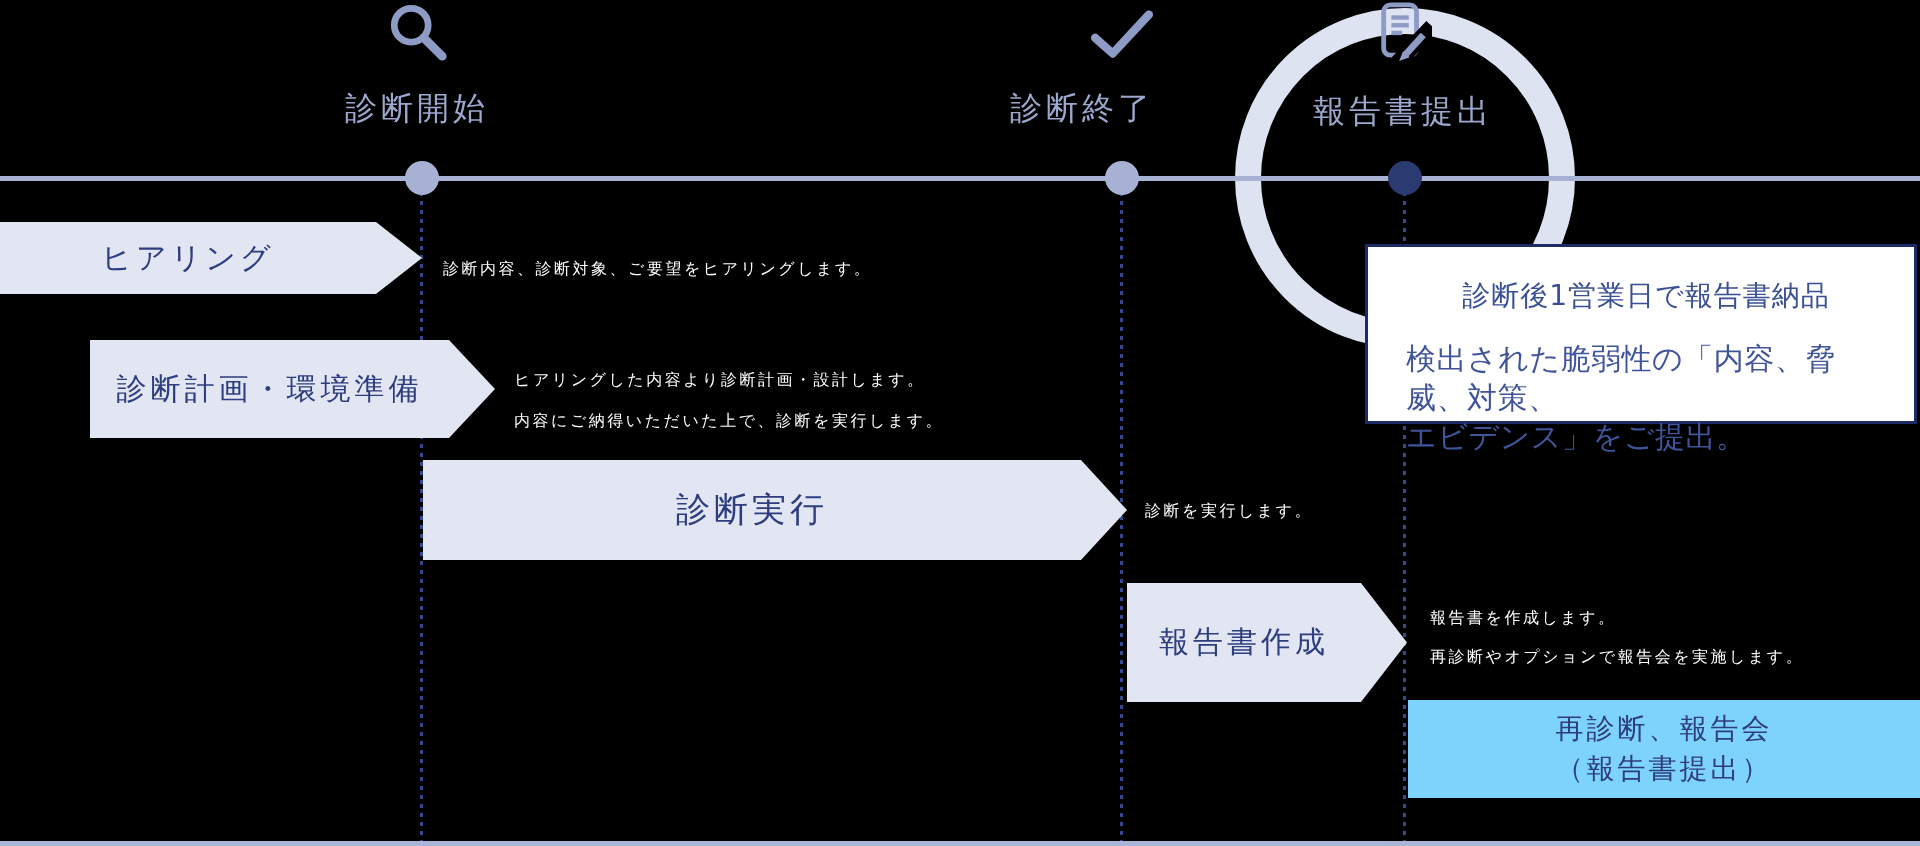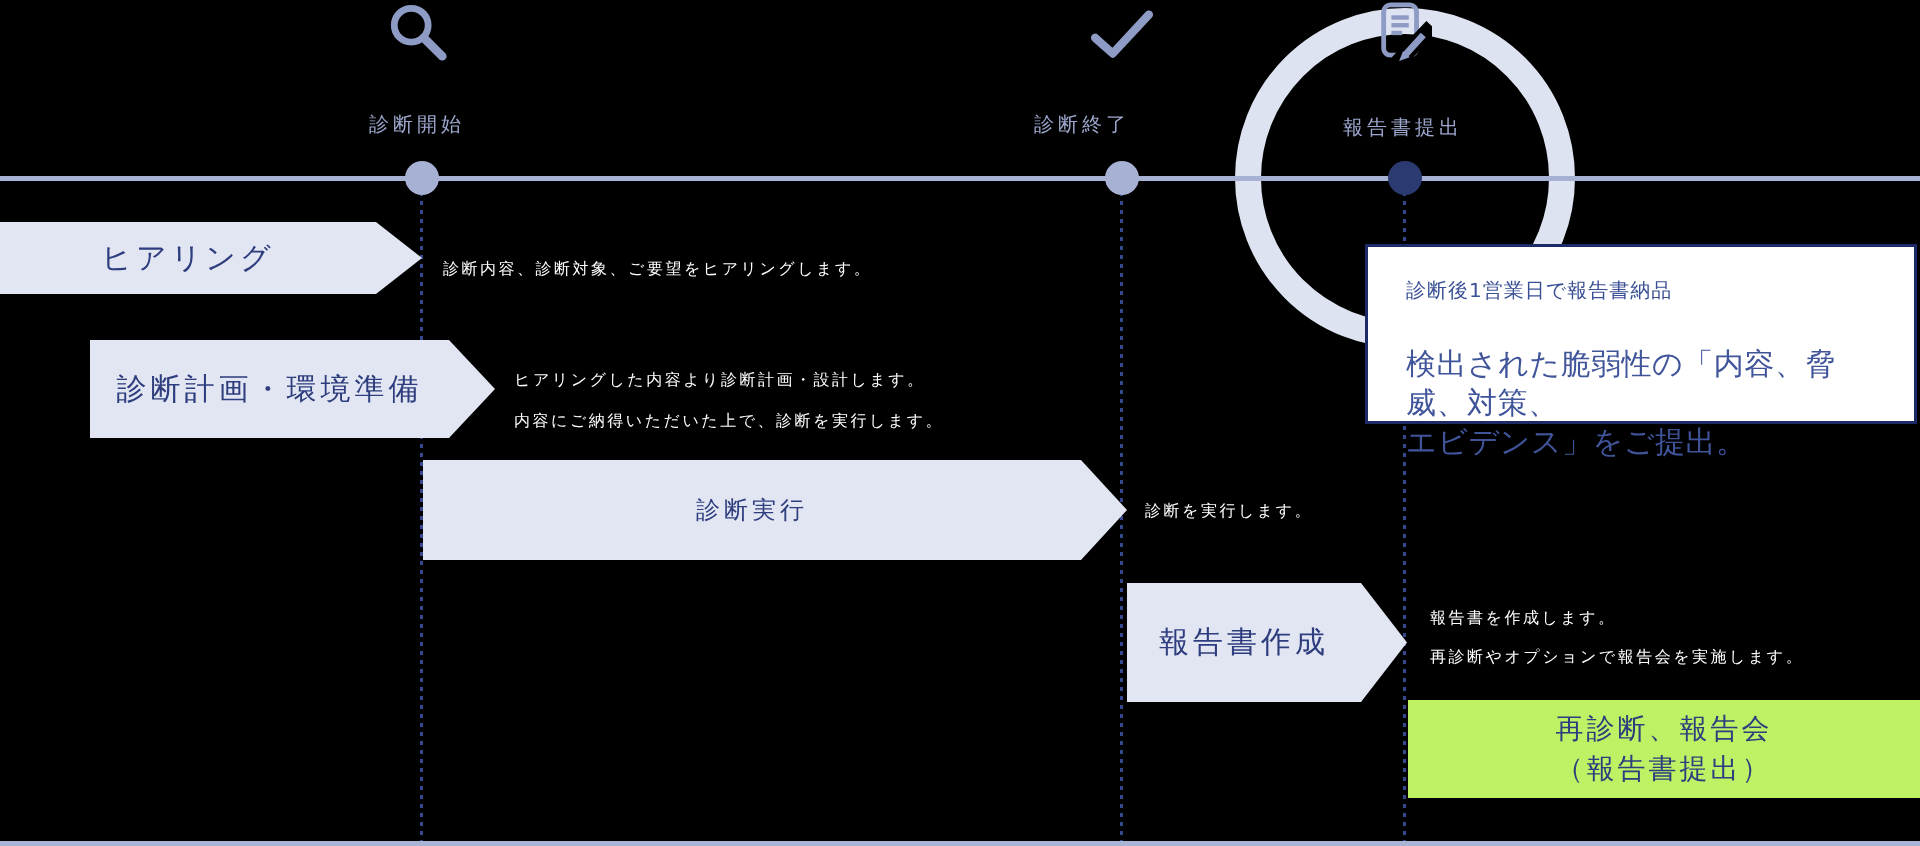--- a/index.html
+++ b/index.html
@@ -21,58 +21,58 @@
   }
   .vdot.v1{left:420px;} .vdot.v2{left:1120px;} .vdot.v3{left:1403px;}
   
   .dot{position:absolute;top:161px;width:34px;height:34px;border-radius:50%;background:#a7b1d4;z-index:4;}
   .dot.d1{left:405px;} .dot.d2{left:1105px;} .dot.d3{left:1388px;background:#2c3a72;}
   
   .ms-icon{position:absolute;z-index:4;}
   .ic-stroke{stroke:#8e9bc5;fill:none;}
   .ms-label{
     position:absolute;width:260px;text-align:center;z-index:4;
-    font-size:20px;font-weight:500;letter-spacing:4px;color:#9ca7cd;margin-top:24px;
+    font-size:32px;font-weight:500;letter-spacing:4px;color:#9ca7cd;
   }
   .ms-label.l1{left:287px;top:87px;}
   .ms-label.l2{left:952px;top:87px;}
   .ms-label.l3{left:1273px;top:90px;}
   
   .arrow{
     position:absolute;background:#e2e6f3;z-index:5;
     display:flex;align-items:center;justify-content:center;
     clip-path:polygon(0 0,calc(100% - 46px) 0,100% 50%,calc(100% - 46px) 100%,0 100%);
   }
   .arrow .step-label{
     color:#2e3d7d;font-size:30px;font-weight:500;letter-spacing:4px;
     padding-right:46px;white-space:nowrap;
   }
   .arrow.a1{left:0;top:222px;width:422px;height:72px;}
   .arrow.a2{left:90px;top:340px;width:405px;height:98px;}
   .arrow.a3{left:423px;top:460px;width:704px;height:100px;}
-  .arrow.a3 .step-label{font-size:24px;}
+  .arrow.a3 .step-label{font-size:34px;}
   .arrow.a4{left:1127px;top:583px;width:280px;height:119px;}
   .stepbox{
-    position:absolute;left:1408px;top:700px;width:512px;height:98px;background:#bef264;z-index:5;
+    position:absolute;left:1408px;top:700px;width:512px;height:98px;background:#7dd3fc;z-index:5;
     display:flex;flex-direction:column;align-items:center;justify-content:center;
     color:#2e3d7d;font-size:28px;font-weight:500;letter-spacing:3px;line-height:40px;
   }
   
   .desc{position:absolute;color:#ffffff;font-size:16px;letter-spacing:2.5px;z-index:5;white-space:nowrap;}
   .desc.dsc1{left:443px;top:259px;}
   .desc.dsc2{left:514px;top:359px;line-height:41px;}
   .desc.dsc3{left:1145px;top:501px;}
   .desc.dsc4{left:1430px;top:598px;line-height:39px;}
   
   .callout{
     position:absolute;left:1365px;top:244px;width:552px;height:180px;
     background:#ffffff;border:3px solid #1c2a66;box-sizing:border-box;z-index:6;
     padding:30px 28px 0 38px;
   }
-  .callout-title{color:#3a5094;font-size:20px;font-weight:500;letter-spacing:1px;margin:0 0 40px 0;}
+  .callout-title{color:#3a5094;font-size:28px;font-weight:500;letter-spacing:1px;margin:0 0 24px 0;text-align:center;}
   .callout-body{color:#40549a;font-size:30px;letter-spacing:0.5px;line-height:39px;}
   
   .bstrip{position:absolute;left:0;top:841px;width:1920px;height:5px;background:#aab4d6;z-index:3;}
 </style>
 </head>
 <body>
 
 <div class="stage">
 
   <div class="ring"></div>

